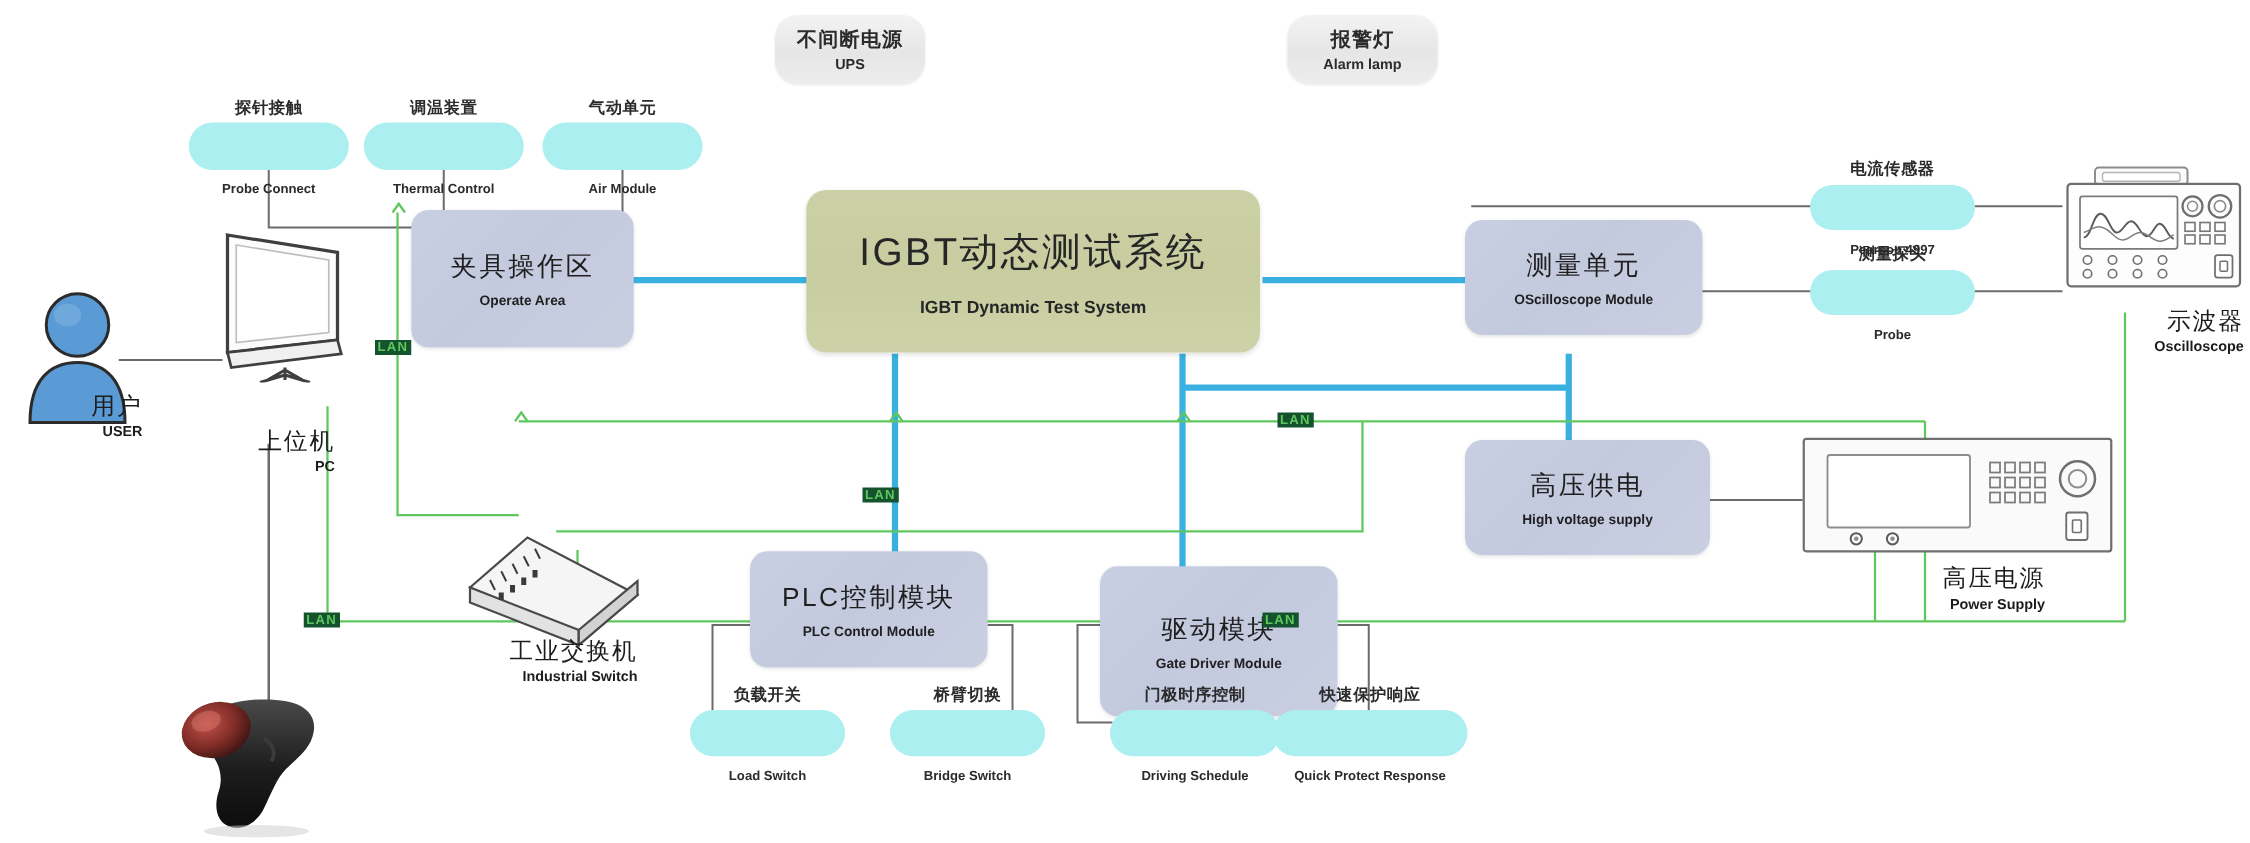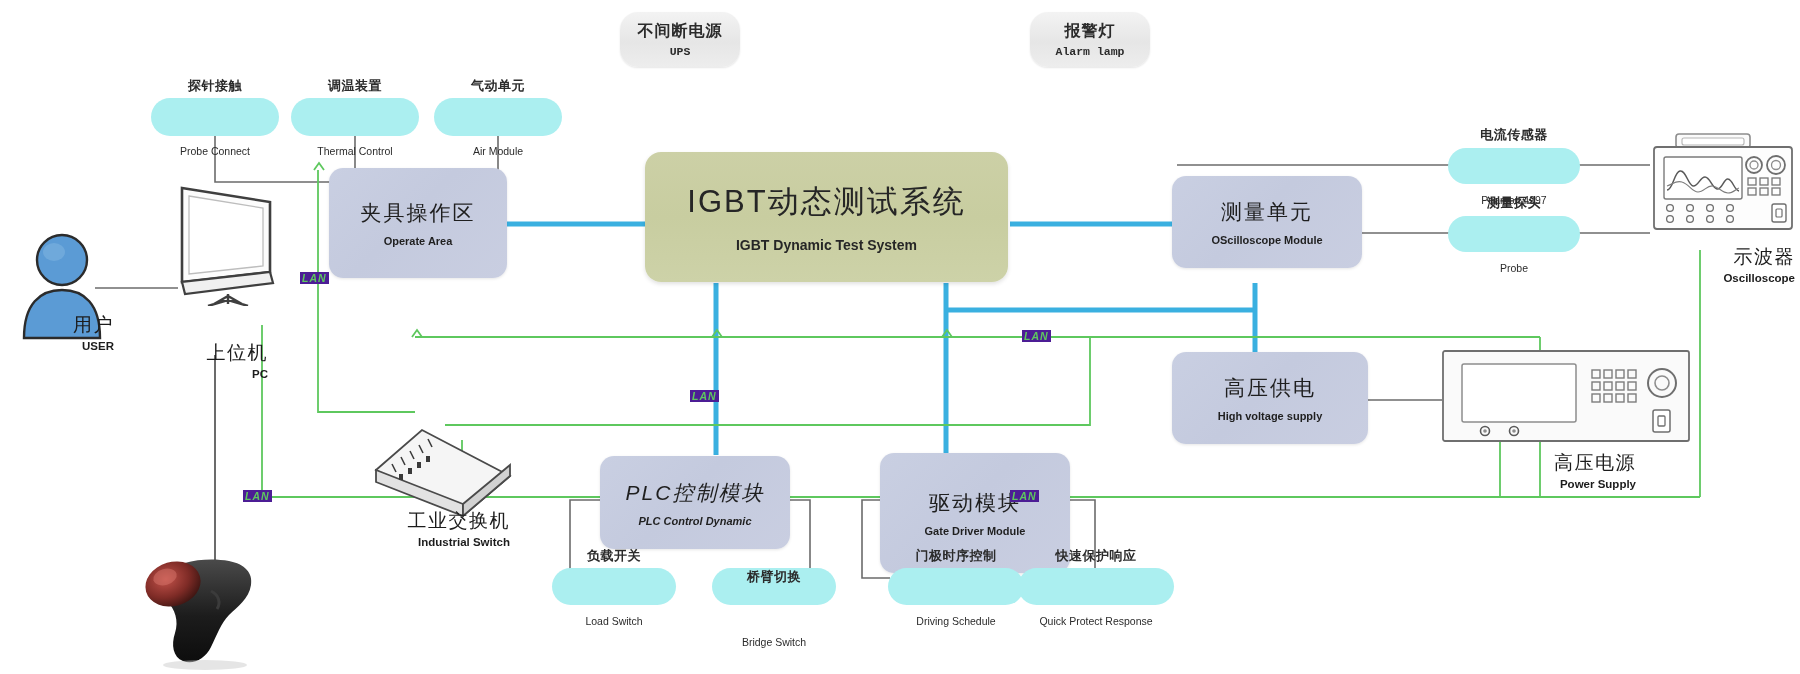--- a/index.html
+++ b/index.html
@@ -17,33 +17,32 @@
   .node { position: absolute; display:flex; flex-direction:column;
           align-items:center; justify-content:center; text-align:center; }
   .node .cn { color:#2b2b2b; white-space:nowrap; }
   .node .en { color:#2b2b2b; white-space:nowrap; }
 
   
   .greypill {
     background: linear-gradient(180deg,#f3f3f3 0%,#e6e6e6 55%,#ededed 100%);
     border-radius: 18px;
     box-shadow: 0 1px 2px rgba(0,0,0,0.10);
-    font-family: Liberation Mono, monospace;
   }
   .greypill .cn { font-size: 16px; font-weight: 700; letter-spacing:1px; }
   .greypill .en { font-size: 11.5px; font-weight: 600; margin-top: 3px; }
 
   
   .cyanpill {
     background:#abeff0;
     border-radius: 22px;
     gap: 48px;
   }
   .cyanpill .cn { font-size: 13px; font-weight:700; letter-spacing:.5px; }
-  .cyanpill .en { font-size: 10.5px; font-weight:400; margin-top:2px; }
+  .cyanpill .en { font-size: 10.5px; font-weight:700; margin-top:2px; }
 
   
   .lav {
     background: linear-gradient(135deg,#c9cfe2 0%,#c4cade 45%,#c9cee1 100%);
     border-radius: 14px;
     box-shadow: 0 1px 3px rgba(0,0,0,0.10);
   }
   .lav .cn { font-size: 25px; font-weight: 400; letter-spacing: 2px; color:#1f1f1f; }
   .lav .en { font-size: 12px; font-weight: 600; margin-top: 10px; color:#1f1f1f; }
   .lav.small .cn { font-size: 21px; }
@@ -59,21 +58,21 @@
   .olive .en { font-size: 14px; font-weight: 600; margin-top: 14px; color:#262626; }
 
   
   .caption { position:absolute; text-align:right; }
   .caption .cn { font-size: 19px; color:#1c1c1c; letter-spacing:1.5px; white-space:nowrap;}
   .caption .en { font-size: 11.5px; color:#1c1c1c; font-weight:600; margin-top:2px; white-space:nowrap;}
 
   .device { position:absolute; }
 
   .lanlbl { position:absolute; font-size:10.5px; color:#5ec85e; font-weight:600;
-            background:#4c1d95; padding:0 2px; letter-spacing:1px;font-style:italic; }
+            background:#14532d; padding:0 2px; letter-spacing:1px; }
 </style>
 </head>
 <body>
 
 <div id="stage">
 
   <svg id="wires" viewBox="0 0 1800 674">
     <g fill="none" stroke="#6b6b6b" stroke-width="1.6">
 
       <path d="M215 130 L215 182 L330 182"></path>
@@ -176,29 +175,29 @@
   <div class="node cyanpill" style="left:1448px; top:216px; width:132px; height:36px;">
     <span class="cn">测量探头</span>
     <span class="en">Probe</span>
   </div>
 
   <div class="node lav small" style="left:1172px; top:352px; width:196px; height:92px;">
     <span class="cn">高压供电</span>
     <span class="en">High voltage supply</span>
   </div>
 
-  <div class="node lav small" style="left:600px; top:456px; width:190px; height:93px;font-style:italic;">
+  <div class="node lav small" style="left:600px; top:441px; width:190px; height:93px;">
     <span class="cn">PLC控制模块</span>
-    <span class="en">PLC Control Dynamic</span>
+    <span class="en">PLC Control Module</span>
   </div>
   <div class="node cyanpill" style="left:552px; top:568px; width:124px; height:37px;">
     <span class="cn">负载开关</span>
     <span class="en">Load Switch</span>
   </div>
-  <div class="node cyanpill" style="left:712px; top:568px; width:124px; height:37px;justify-content:space-between;">
+  <div class="node cyanpill" style="left:712px; top:568px; width:124px; height:37px;">
     <span class="cn">桥臂切换</span>
     <span class="en">Bridge Switch</span>
   </div>
 
   <div class="node lav small" style="left:880px; top:453px; width:190px; height:120px;">
     <span class="cn">驱动模块</span>
     <span class="en">Gate Driver Module</span>
   </div>
   <div class="node cyanpill" style="left:888px; top:568px; width:136px; height:37px;">
     <span class="cn">门极时序控制</span>

